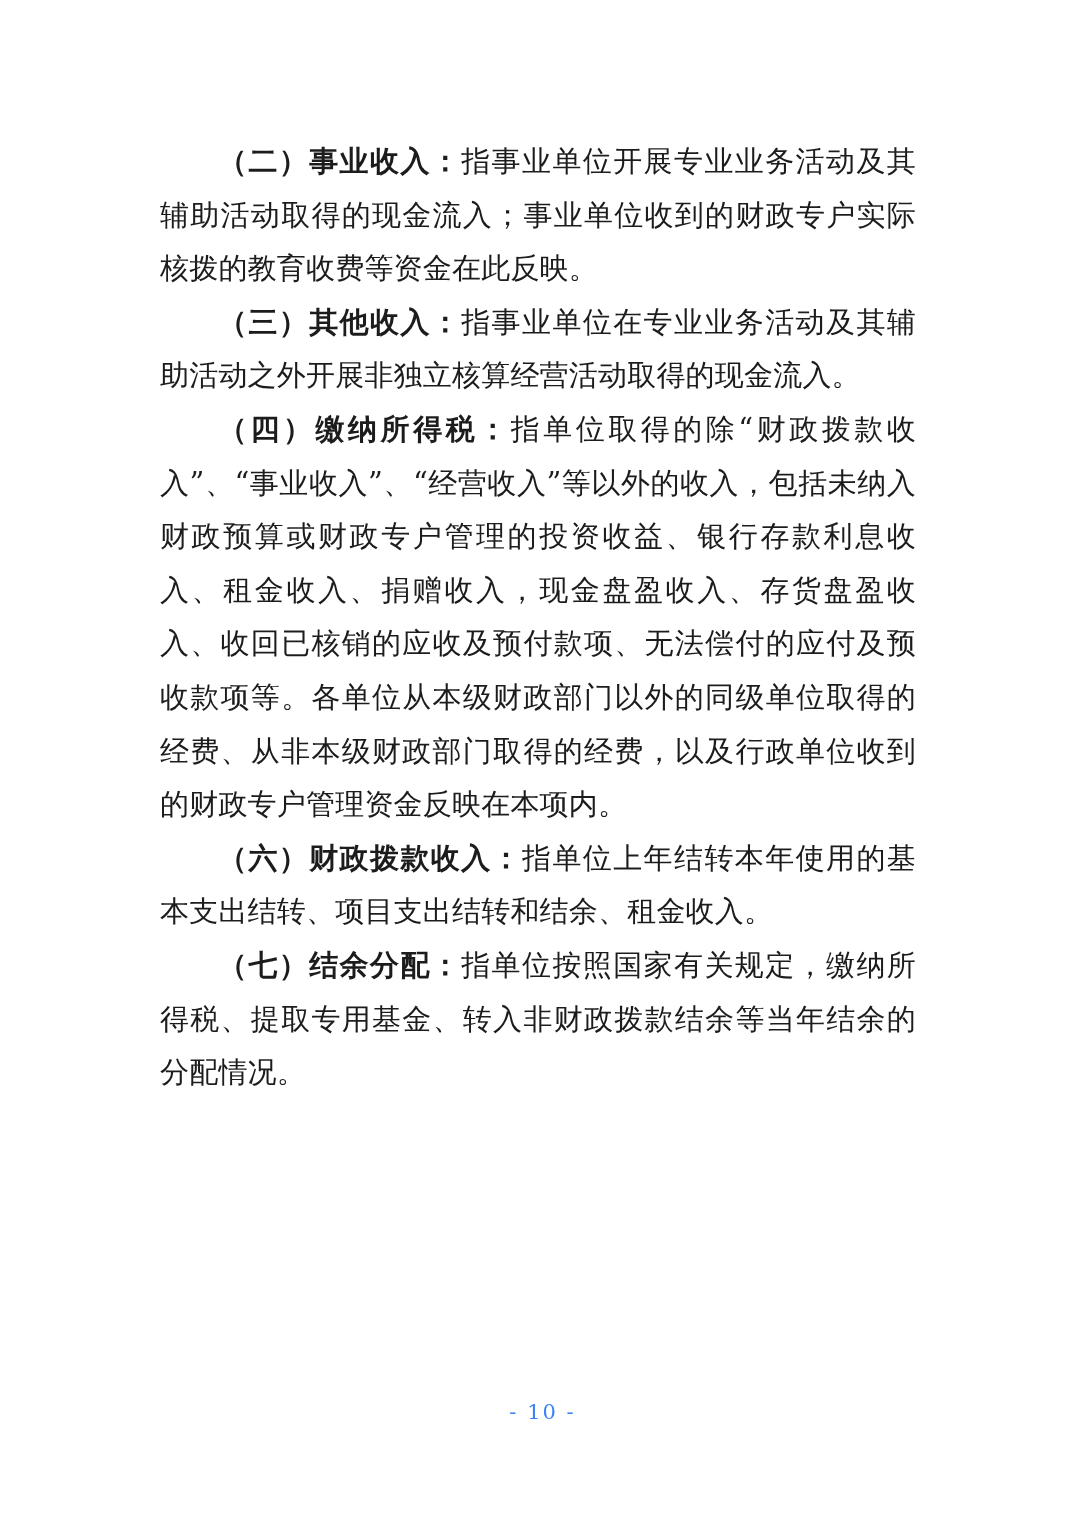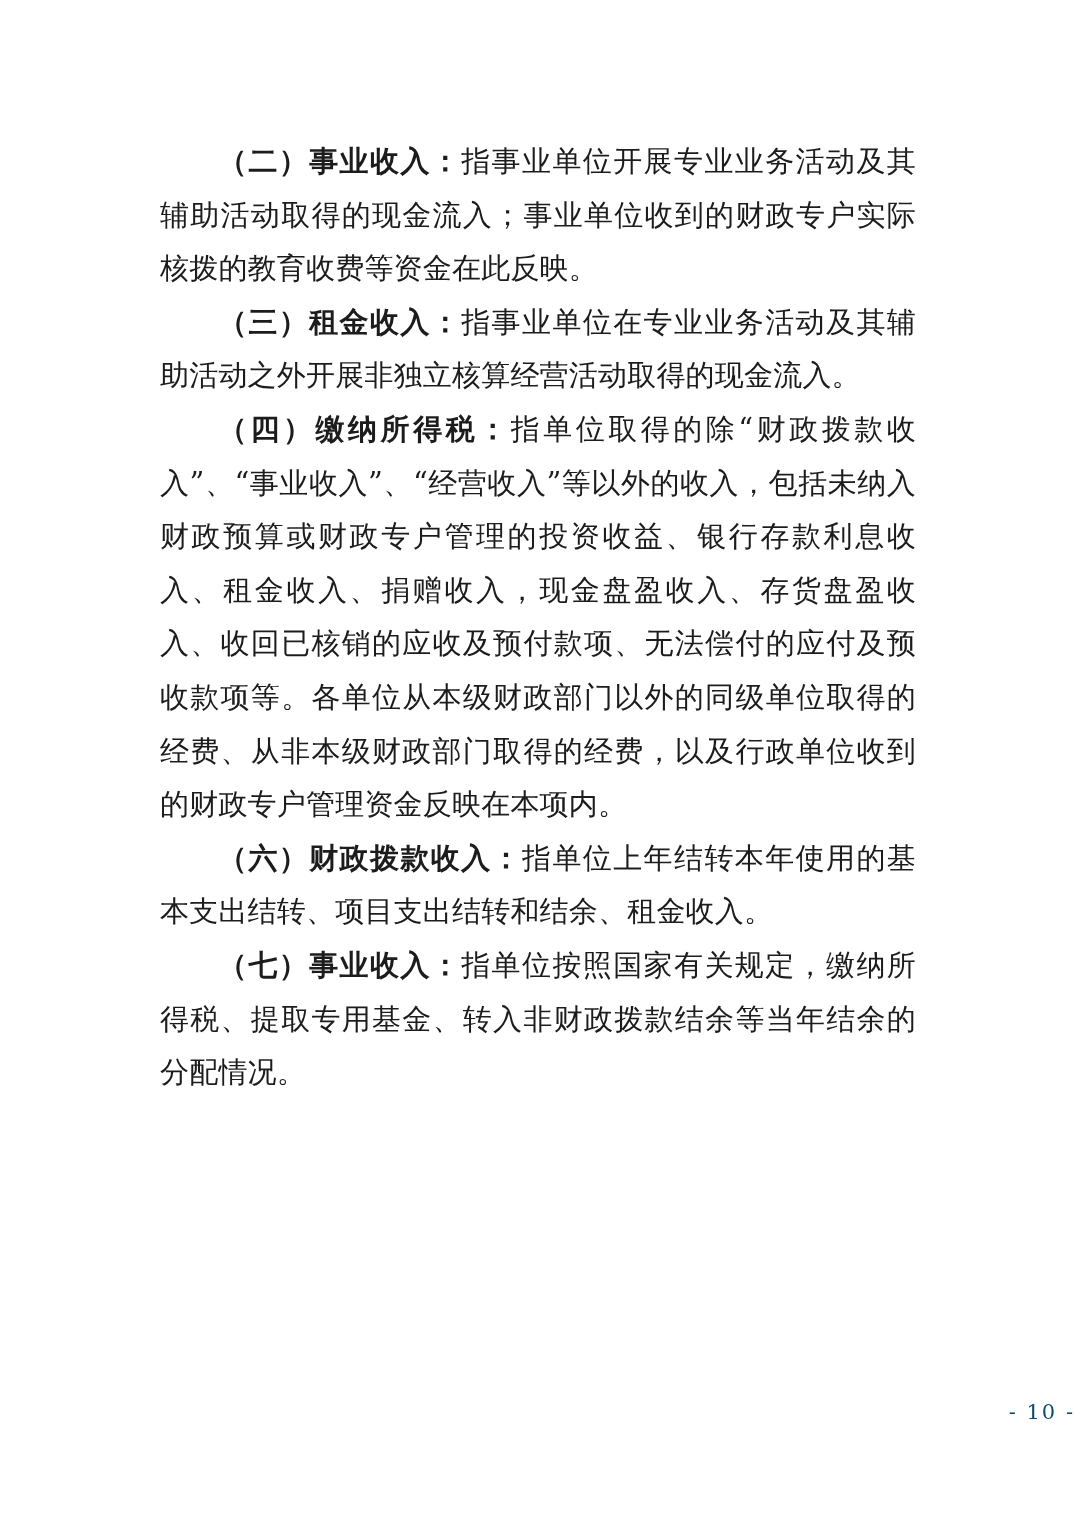--- a/index.html
+++ b/index.html
@@ -33,44 +33,44 @@
     word-break: break-all;
   }
   .para .head {
     font-weight: bold;
   }
   .footer {
     position: absolute;
     left: 10px;
     right: 0;
     top: 1400px;
-    text-align: right;
+    text-align: center;
     font-size: 21px;
     letter-spacing: 2px;
-    color: #0c4a6e;
+    color: #3b82f6;
     font-family: "DejaVu Serif", "Liberation Serif", serif;
   }
 </style>
 </head>
 <body>
 
 <div class="page">
 
   <div class="content">
 
     <p class="para"><span class="head">（二）事业收入：</span><span>指事业单位开展专业业务活动及其辅助活动取得的现金流入；事业单位收到的财政专户实际核拨的教育收费等资金在此反映。</span></p>
 
-    <p class="para"><span class="head">（三）租金收入：</span><span>指事业单位在专业业务活动及其辅助活动之外开展非独立核算经营活动取得的现金流入。</span></p>
+    <p class="para"><span class="head">（三）其他收入：</span><span>指事业单位在专业业务活动及其辅助活动之外开展非独立核算经营活动取得的现金流入。</span></p>
 
     <p class="para"><span class="head">（四）缴纳所得税：</span><span>指单位取得的除“财政拨款收入”、“事业收入”、“经营收入”等以外的收入，包括未纳入财政预算或财政专户管理的投资收益、银行存款利息收入、租金收入、捐赠收入，现金盘盈收入、存货盘盈收入、收回已核销的应收及预付款项、无法偿付的应付及预收款项等。各单位从本级财政部门以外的同级单位取得的经费、从非本级财政部门取得的经费，以及行政单位收到的财政专户管理资金反映在本项内。</span></p>
 
 
     <p class="para"><span class="head">（六）财政拨款收入：</span><span>指单位上年结转本年使用的基本支出结转、项目支出结转和结余、租金收入。</span></p>
 
-    <p class="para"><span class="head">（七）事业收入：</span><span>指单位按照国家有关规定，缴纳所得税、提取专用基金、转入非财政拨款结余等当年结余的分配情况。</span></p>
+    <p class="para"><span class="head">（七）结余分配：</span><span>指单位按照国家有关规定，缴纳所得税、提取专用基金、转入非财政拨款结余等当年结余的分配情况。</span></p>
 
   </div>
 
   <div class="footer">
     <span>- 10 -</span>
   </div>
 
 </div>
 
 </body></html>

